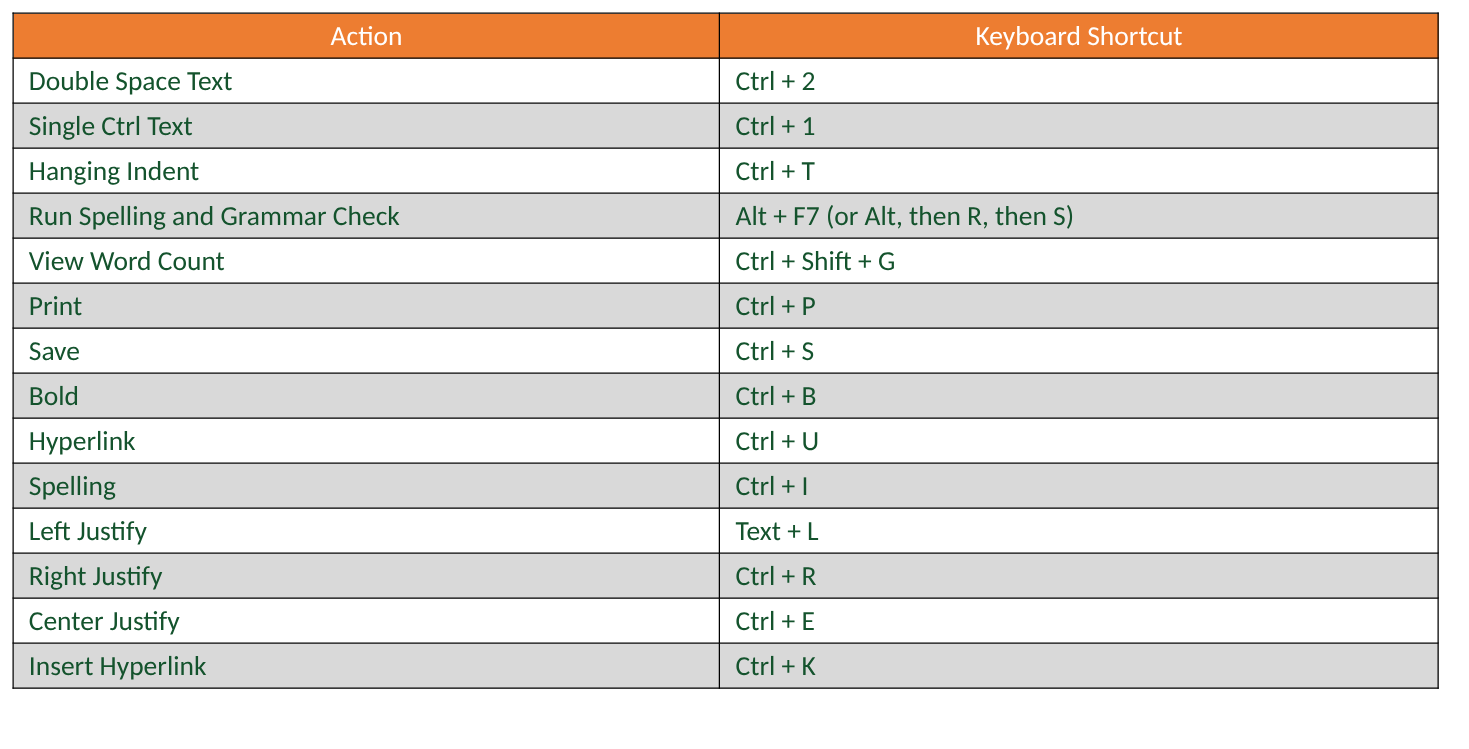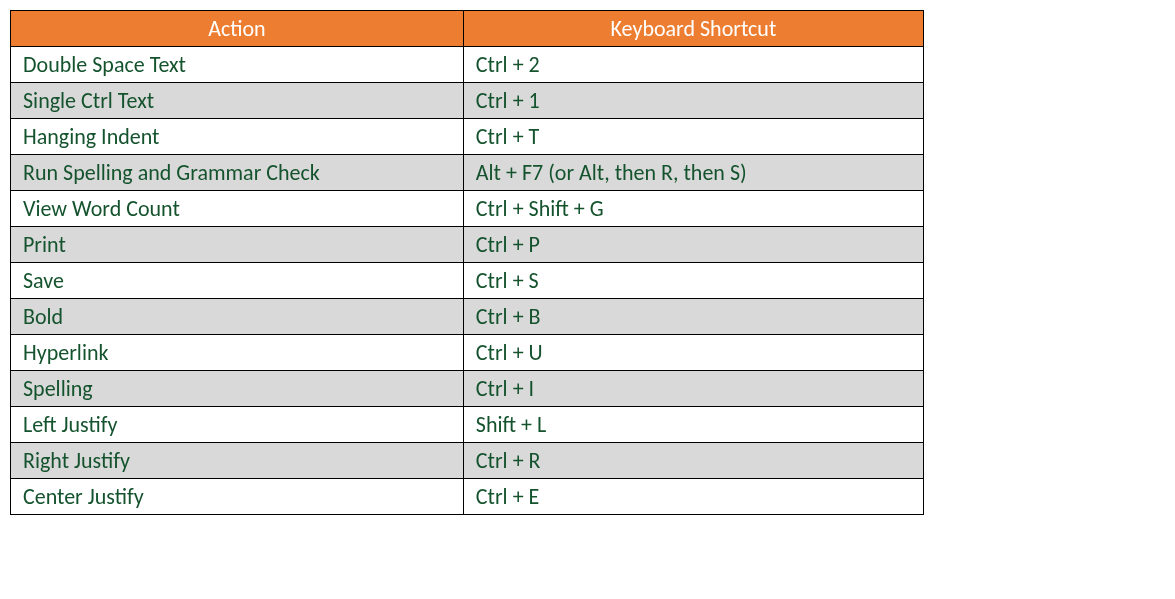--- a/index.html
+++ b/index.html
@@ -6,21 +6,21 @@
       margin: 0;
       padding: 0;
       box-sizing: border-box;
     }
     body {
       font-family: Calibri, 'Segoe UI', Arial, sans-serif;
       background: #fff;
       padding: 10px;
     }
     .table-wrap {
-      width: 914px;
+      width: 1141px;
     }
     table {
       width: 100%;
       border-collapse: collapse;
       table-layout: fixed;
     }
     col.col-action { width: 49.6%; }
     col.col-shortcut { width: 50.4%; }
     th {
       background: #ED7D31;
@@ -98,25 +98,29 @@
       <tr>
         <td>Hyperlink</td>
         <td>Ctrl + U</td>
       </tr>
       <tr>
         <td>Spelling</td>
         <td>Ctrl + I</td>
       </tr>
       <tr>
         <td>Left Justify</td>
-        <td>Shift + L</td>
+        <td>Text + L</td>
       </tr>
       <tr>
         <td>Right Justify</td>
         <td>Ctrl + R</td>
       </tr>
       <tr>
         <td>Center Justify</td>
         <td>Ctrl + E</td>
       </tr>
+      <tr>
+        <td>Insert Hyperlink</td>
+        <td>Ctrl + K</td>
+      </tr>
     </tbody>
   </table>
 </div>
 
 </body></html>

